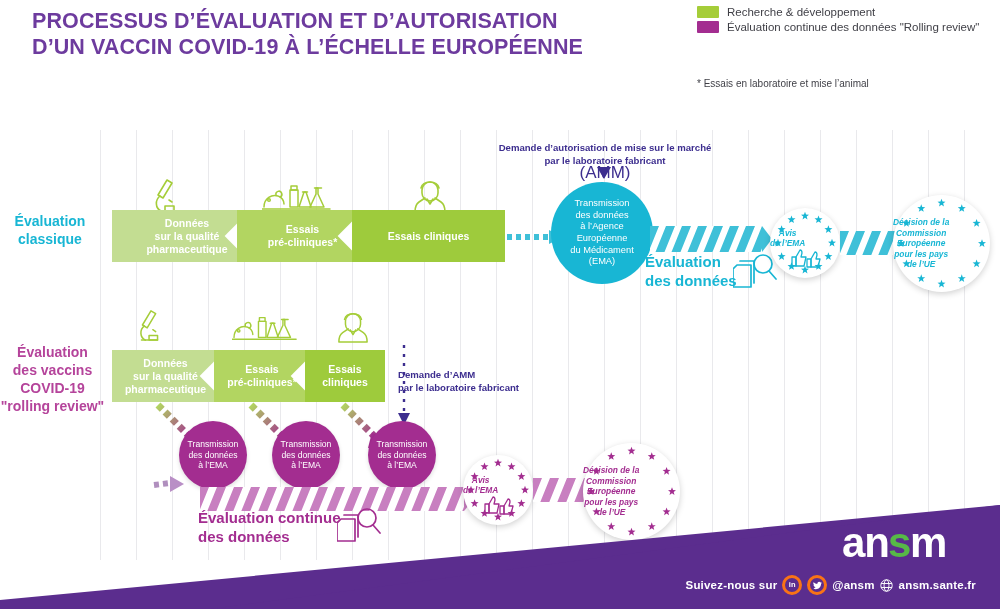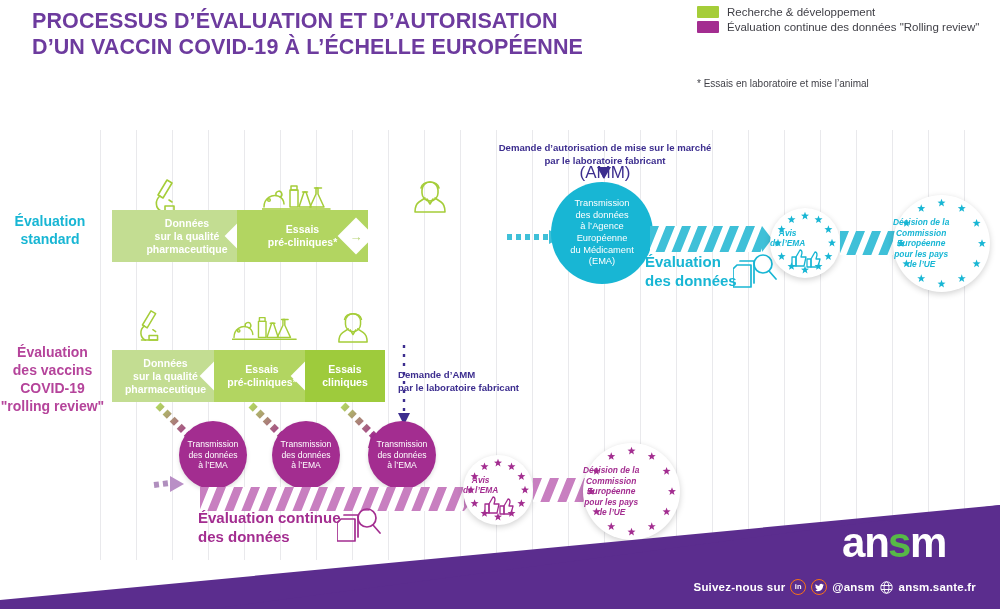--- a/index.html
+++ b/index.html
@@ -70,21 +70,21 @@
   
   .anno{position:absolute;color:#3d2e8f;font-weight:bold;}
 
   .bigphase{position:absolute;font-weight:bold;font-size:15px;line-height:19px;}
 
   
   .footer-shape{position:absolute;left:0;top:0;width:1000px;height:609px;pointer-events:none;}
   .footer-text{position:absolute;right:24px;bottom:14px;color:#ffffff;font-size:11.5px;
     display:flex;align-items:center;gap:5px;font-weight:bold;letter-spacing:0.2px;}
   .fic{display:inline-flex;align-items:center;justify-content:center;
-       width:14px;height:14px;border:1px solid #f97316;border-radius:50%;
+       width:14px;height:14px;border:3px solid #f97316;border-radius:50%;
        font-size:7.5px;line-height:1;}
   .ansm-logo{position:absolute;right:26px;bottom:38px;margin-left:8px;}
 </style>
 </head>
 <body>
 
 <div id="stage">
 
   <div class="gridlayer" id="gridlayer">
       <div class="gline" style="left: 0px;"></div>
@@ -126,21 +126,21 @@
     </div>
     <div class="legend-row">
       <div class="legend-sw" style="background:#a32d90"></div>
       <div class="legend-lbl">Évaluation continue des données "Rolling review"</div>
     </div>
   </div>
   <div class="footnote">* Essais en laboratoire et mise l’animal</div>
 
   <div class="rowlabel" id="lbl-standard">
     <div>Évaluation</div>
-    <div>standard</div>
+    <div>classique</div>
   </div>
   <div class="rowlabel" id="lbl-rolling">
     <div>Évaluation</div>
     <div>des vaccins</div>
     <div>COVID-19</div>
     <div>"rolling review"</div>
   </div>
 
   <div class="icn" style="left:148px;top:176px;">
     <svg width="36" height="38" viewBox="0 0 36 38" fill="none" stroke="#a5cd39" stroke-width="1.6" stroke-linecap="round" stroke-linejoin="round">
@@ -185,20 +185,23 @@
     <span>→</span>
   </div>
   <div class="pbox" style="left:237px;top:210px;width:131px;height:52px;background:#b2d561;">
     <div>
       <div>Essais</div>
       <div>pré-cliniques*</div>
     </div>
   </div>
   <div class="chev" style="left:343px;top:223px;">
     <span>→</span>
+  </div>
+  <div class="pbox" style="left:352px;top:210px;width:153px;height:52px;background:#9ecb3c;">
+    <div>Essais cliniques</div>
   </div>
 
   <svg class="icn" style="left:505px;top:227px;" width="62" height="20">
     <line x1="2" y1="10" x2="44" y2="10" stroke="#3fc0d8" stroke-width="6" stroke-dasharray="5,4"></line>
     <polygon points="44,3 58,10 44,17" fill="#3fc0d8"></polygon>
   </svg>
 
   <div class="anno" style="left:450px;top:142px;width:310px;text-align:center;font-size:9.6px;line-height:12.6px;">
     <div>Demande d’autorisation de mise sur le marché</div>
     <div>par le laboratoire fabricant</div>

